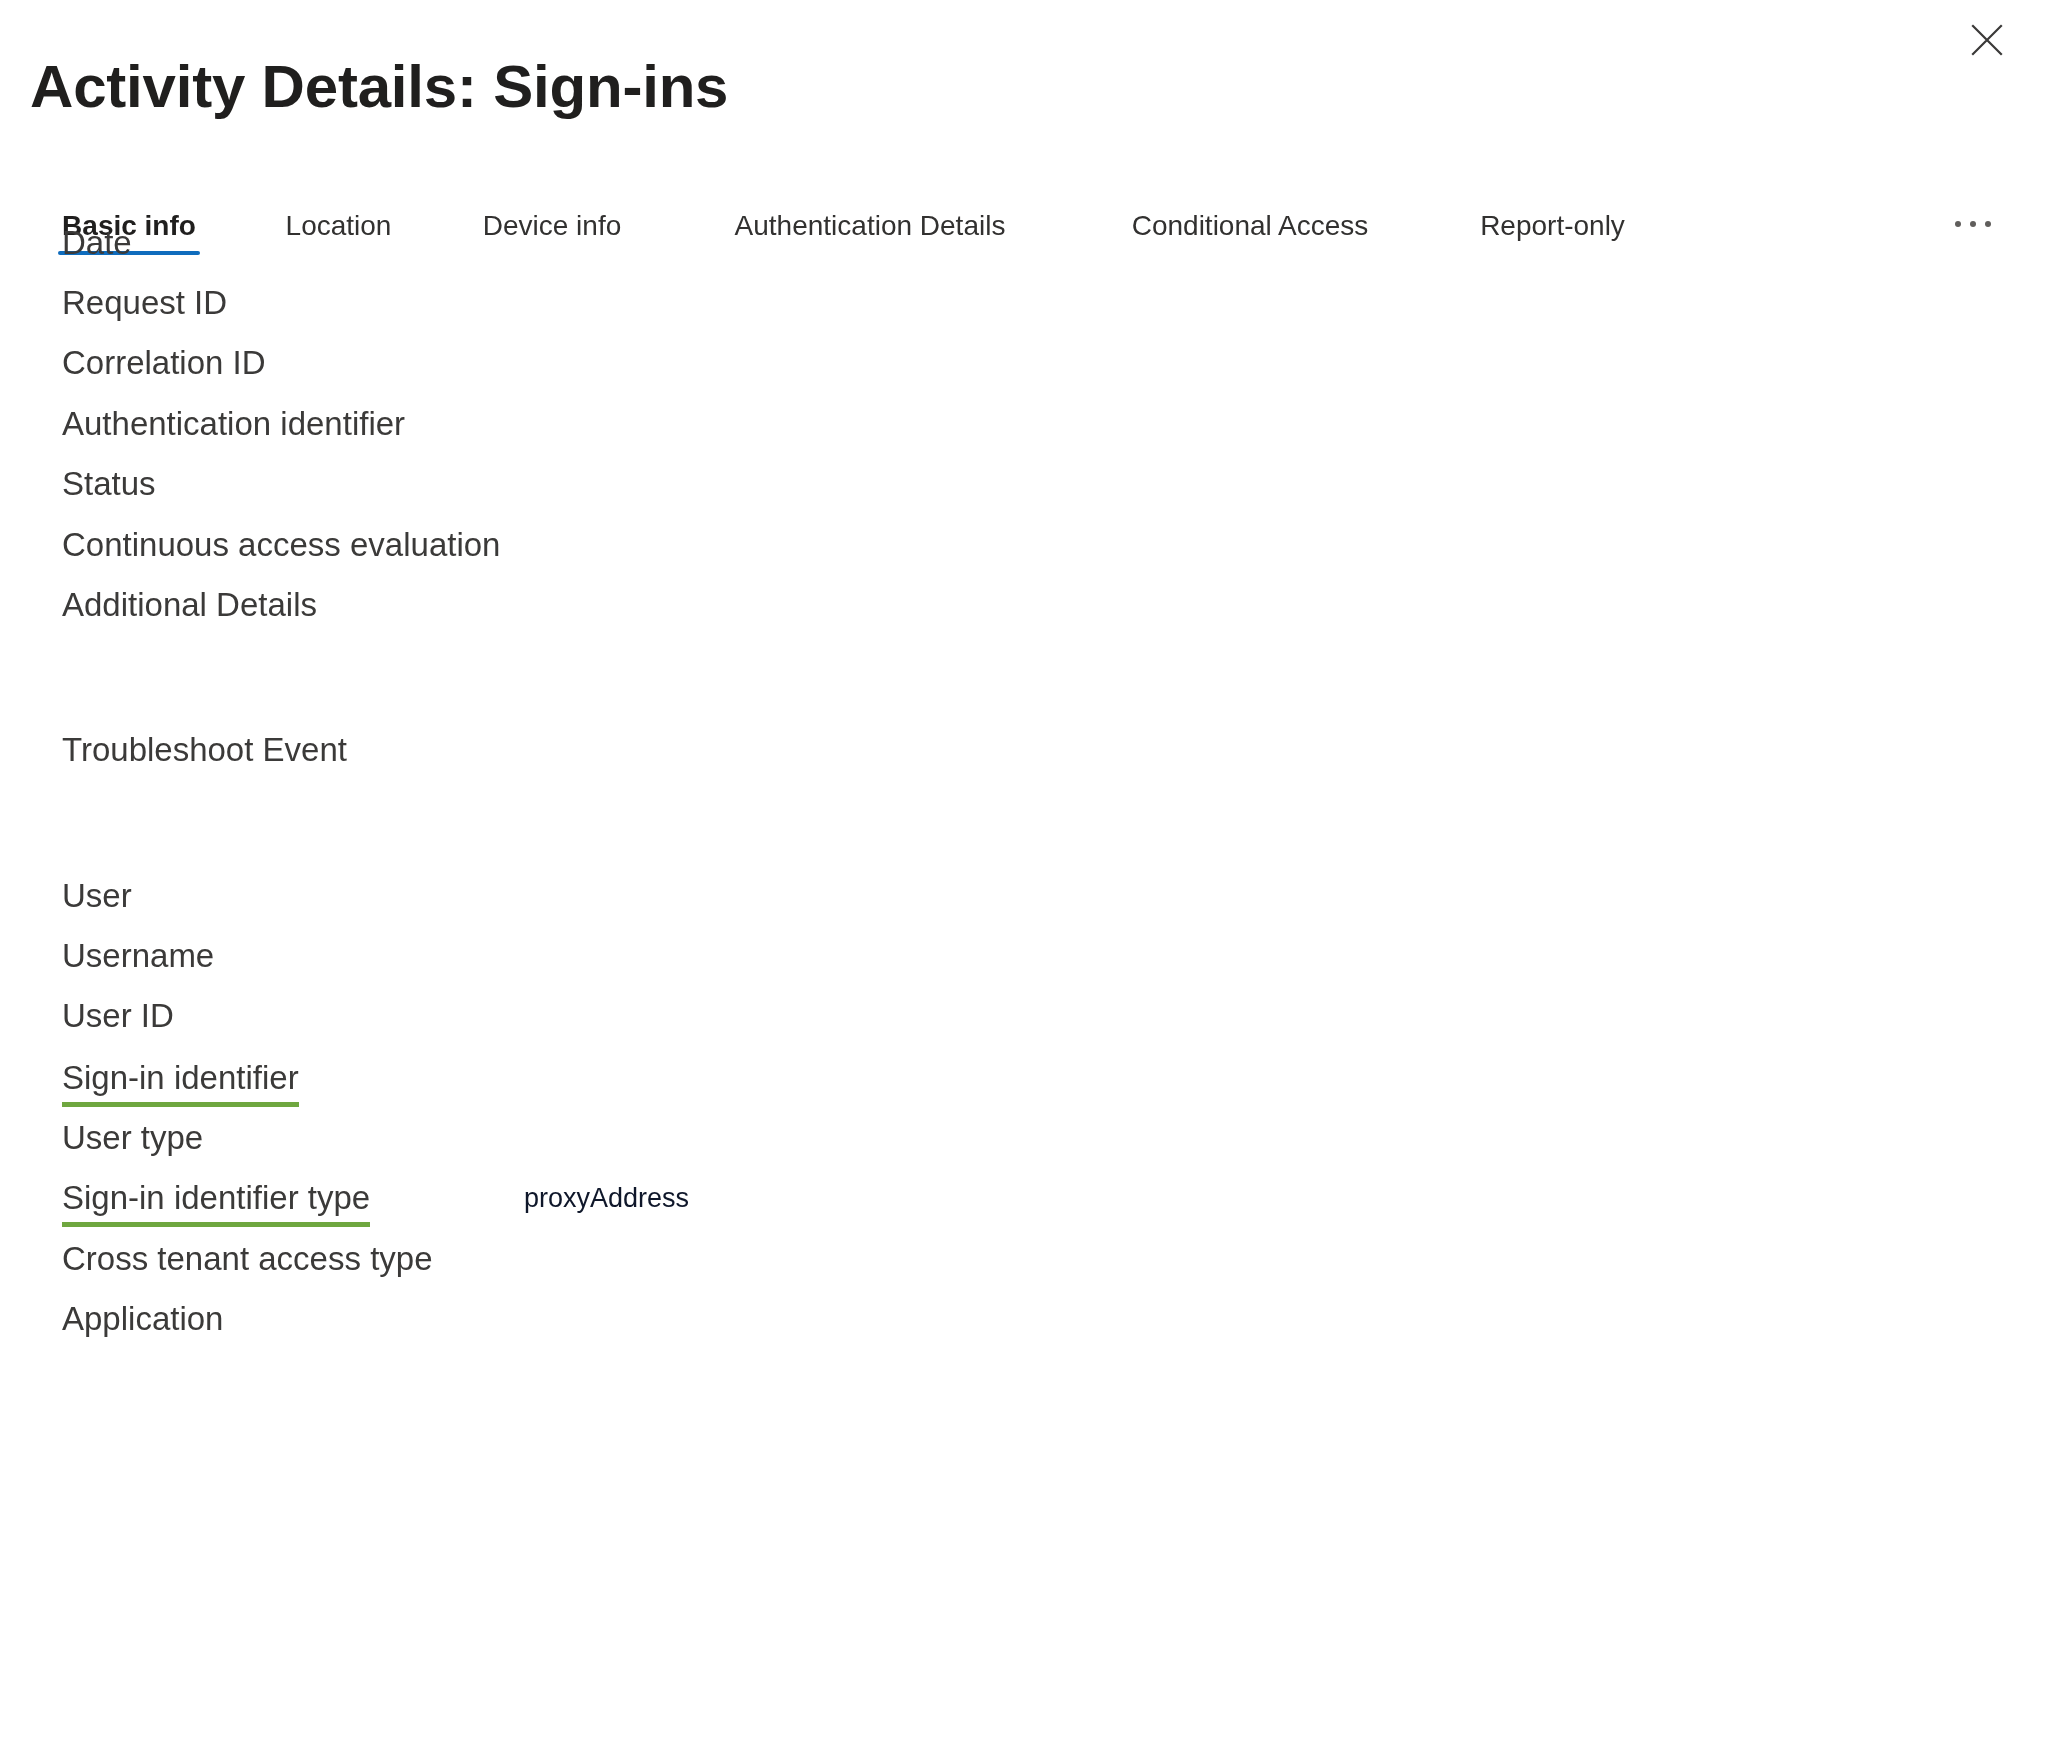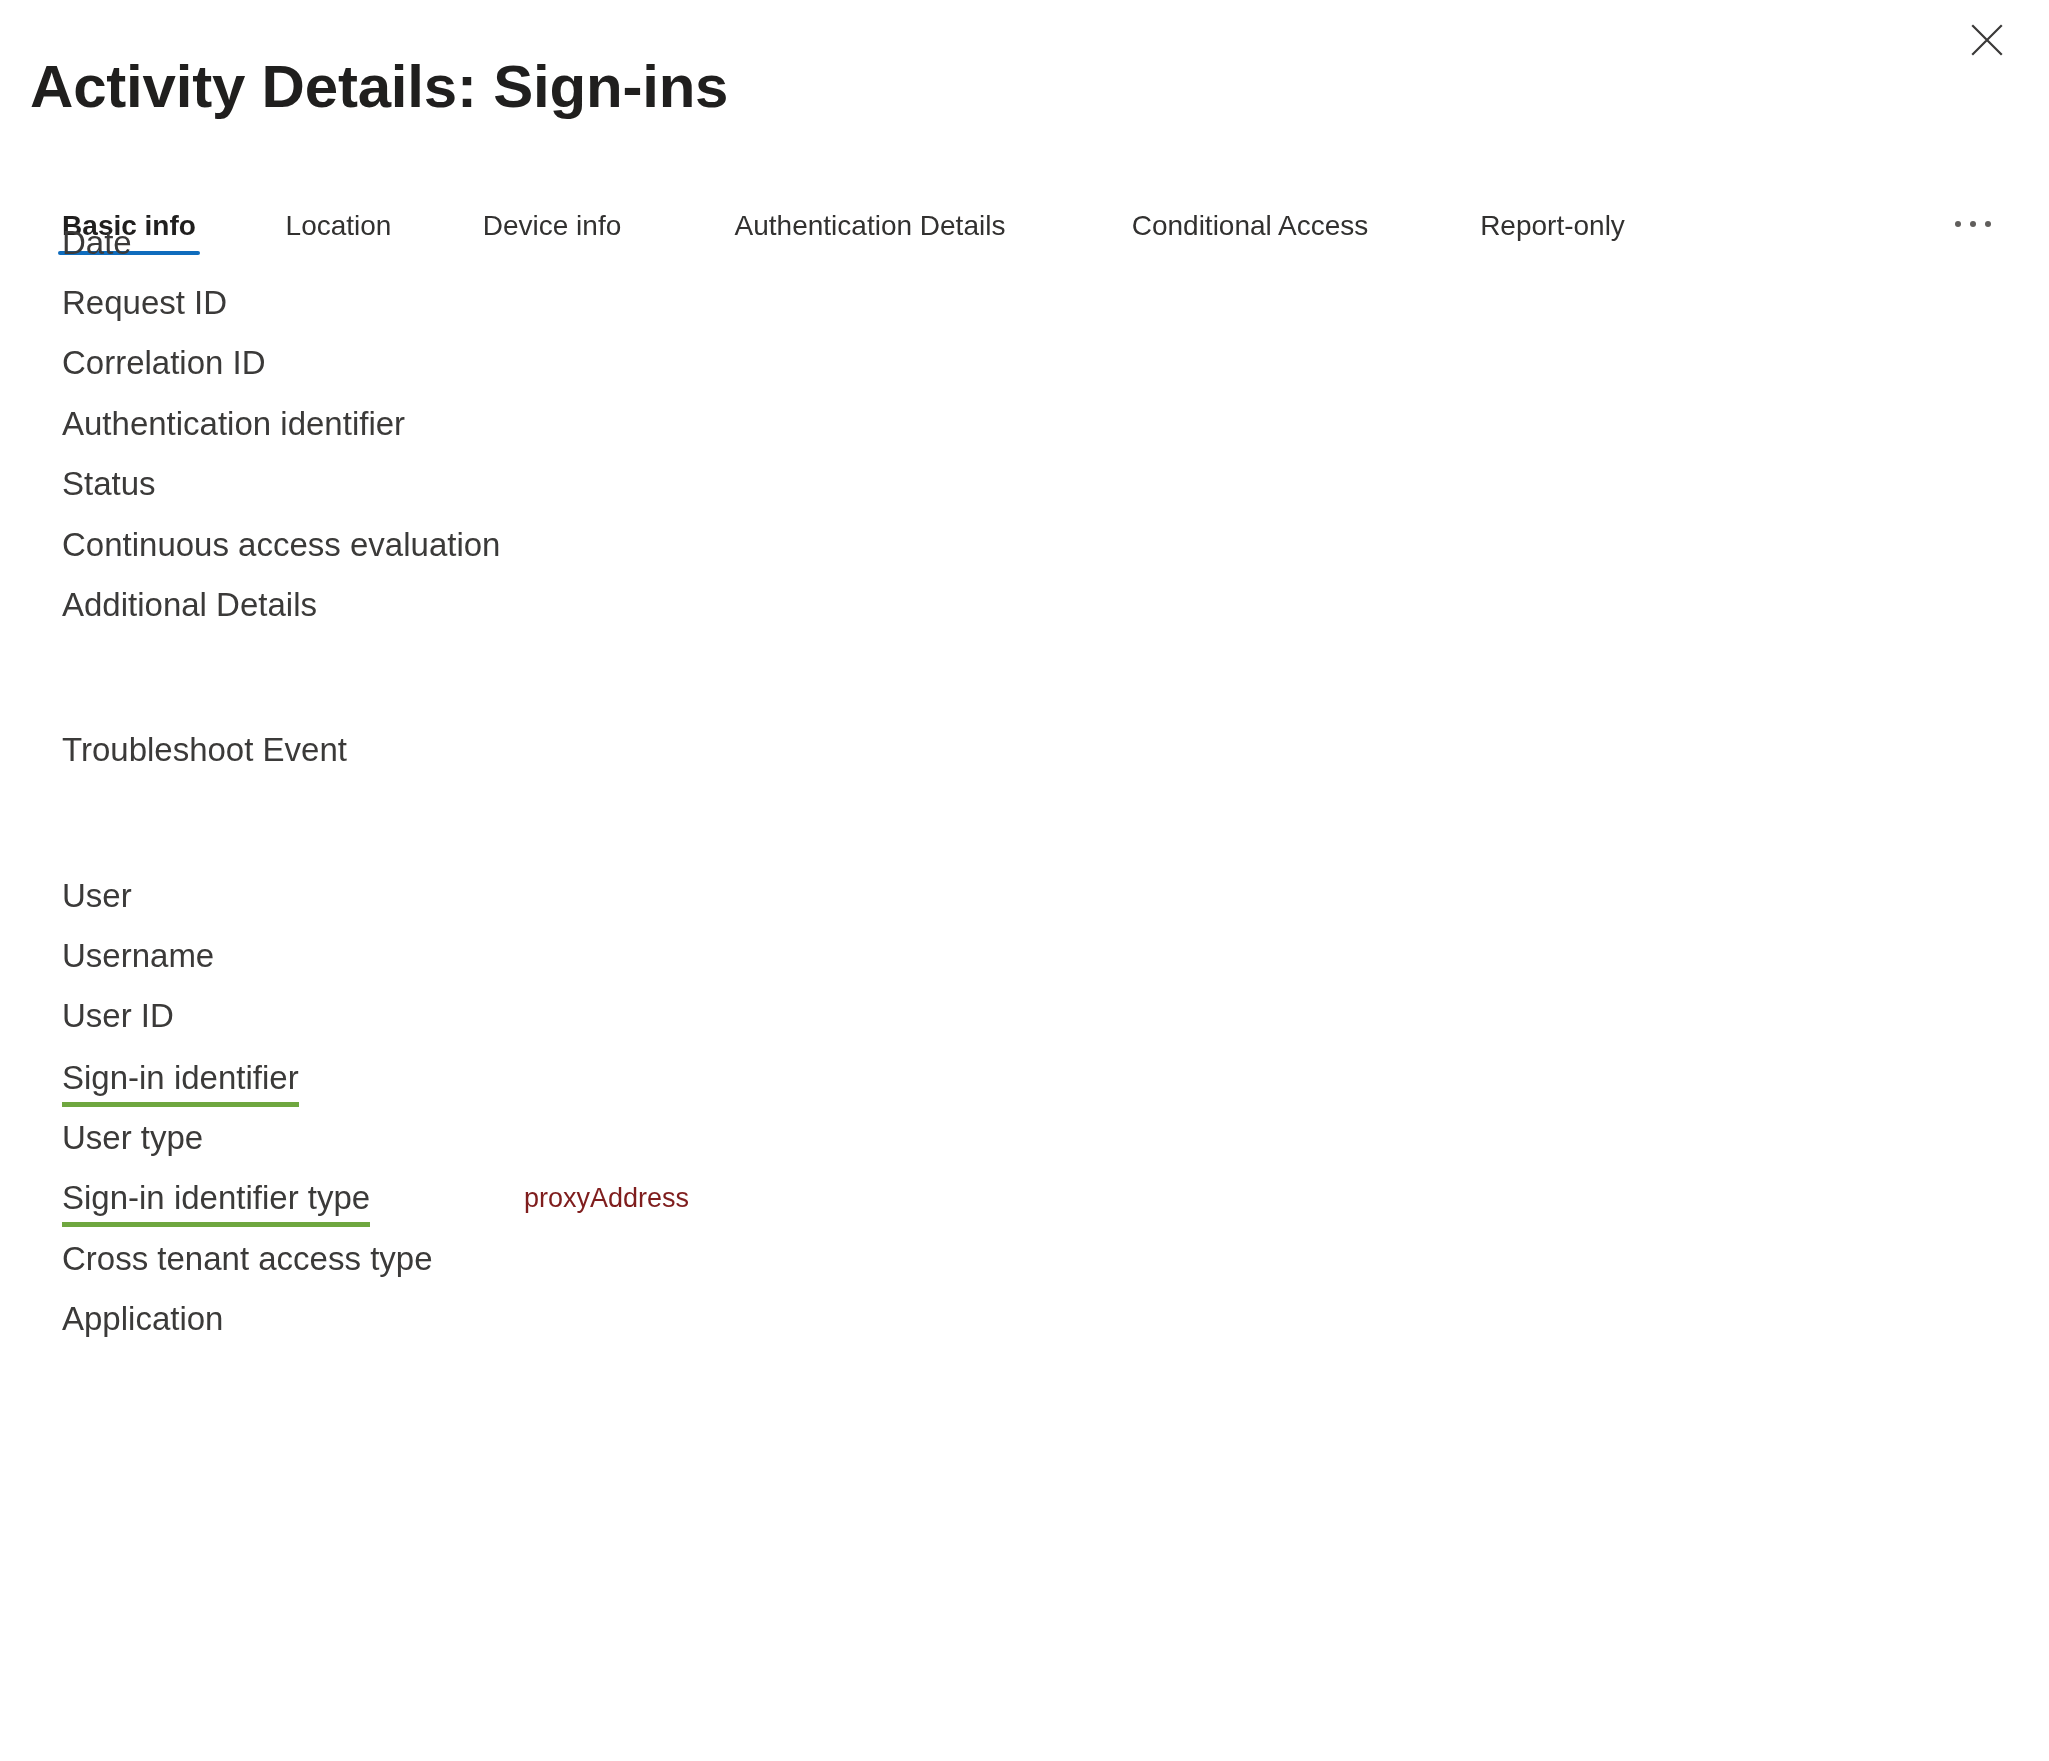--- a/index.html
+++ b/index.html
@@ -148,21 +148,21 @@
     bottom: -9px;
     height: 5px;
     background: #6fa73f;
   }
   .prop-value {
     position: absolute;
     left: 462px;
     top: 0;
     font-size: 27px;
     line-height: 40px;
-    color: #7f1d1d;
+    color: #0f172a;
     white-space: nowrap;
   }
 </style>
 </head>
 <body>
 
 <div class="panel-header">
   <div class="panel-title">Activity Details: Sign-ins</div>
 
   <button class="close-button" aria-label="Close">

